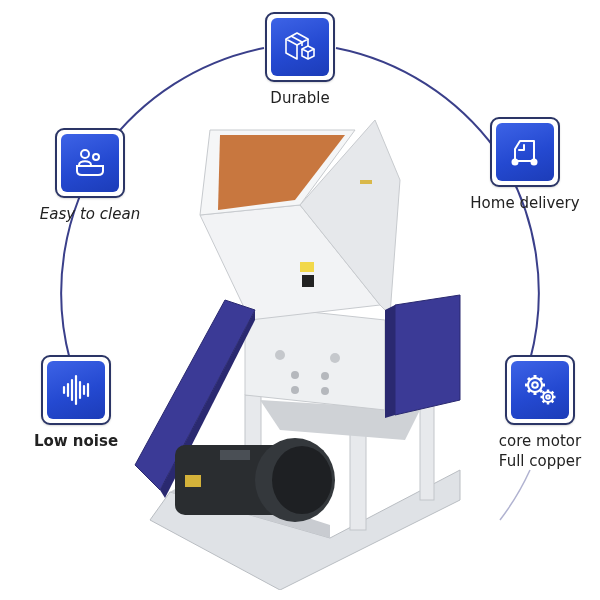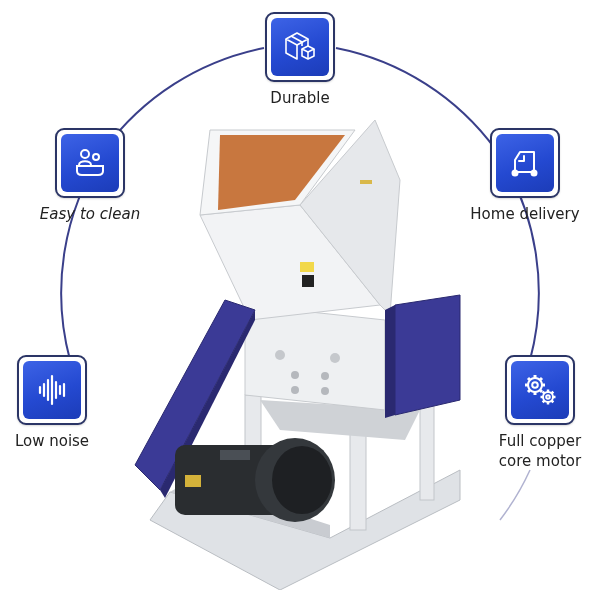--- a/index.html
+++ b/index.html
@@ -89,36 +89,36 @@
         <circle cx="15" cy="11" r="4"></circle>
         <circle cx="26" cy="14" r="3"></circle>
         <path d="M9 22 C9 17 21 17 21 22"></path>
         <path d="M7 23 H33 V28 C33 31 31 32 28 32 H12 C9 32 7 31 7 28 Z"></path>
       </svg>
     </div>
   </div>
   <div class="label">Easy to clean</div>
 </div>
 
-<div class="feature" style="left:460px;top:128px;width:130px;">
+<div class="feature" style="left:460px;top:117px;width:130px;">
   <div class="badge">
     <div class="badge-inner">
       <svg viewBox="0 0 40 40" fill="none" stroke="#fff" stroke-width="2" stroke-linejoin="round" stroke-linecap="round">
         <path d="M10 29 V17 L15 9 H29 V29"></path>
         <path d="M14 18 H19 V13"></path>
         <path d="M12 29 H27"></path>
         <circle cx="10" cy="30" r="2.5" fill="#fff"></circle>
         <circle cx="29" cy="30" r="2.5" fill="#fff"></circle>
       </svg>
     </div>
   </div>
   <div class="label">Home delivery</div>
 </div>
 
-<div class="feature" style="left:7px;top:355px;width:90px;">
+<div class="feature" style="left:31px;top:355px;width:90px;font-weight:bold;">
   <div class="badge">
     <div class="badge-inner">
       <svg viewBox="0 0 40 40" fill="none" stroke="#fff" stroke-width="2.2" stroke-linecap="round">
         <line x1="8" y1="17" x2="8" y2="23"></line>
         <line x1="12" y1="14" x2="12" y2="26"></line>
         <line x1="16" y1="10" x2="16" y2="30"></line>
         <line x1="20" y1="6" x2="20" y2="34"></line>
         <line x1="24" y1="12" x2="24" y2="28"></line>
         <line x1="28" y1="16" x2="28" y2="24"></line>
         <line x1="32" y1="14" x2="32" y2="26"></line>
@@ -157,16 +157,16 @@
             <line x1="3.5" y1="3.5" x2="5.3" y2="5.3"></line>
             <line x1="-3.5" y1="-3.5" x2="-5.3" y2="-5.3"></line>
             <line x1="3.5" y1="-3.5" x2="5.3" y2="-5.3"></line>
             <line x1="-3.5" y1="3.5" x2="-5.3" y2="5.3"></line>
           </g>
         </g>
       </svg>
     </div>
   </div>
   <div class="label">
+    <div>core motor</div>
     <div>Full copper</div>
-    <div>core motor</div>
   </div>
 </div>
 
 </body></html>

